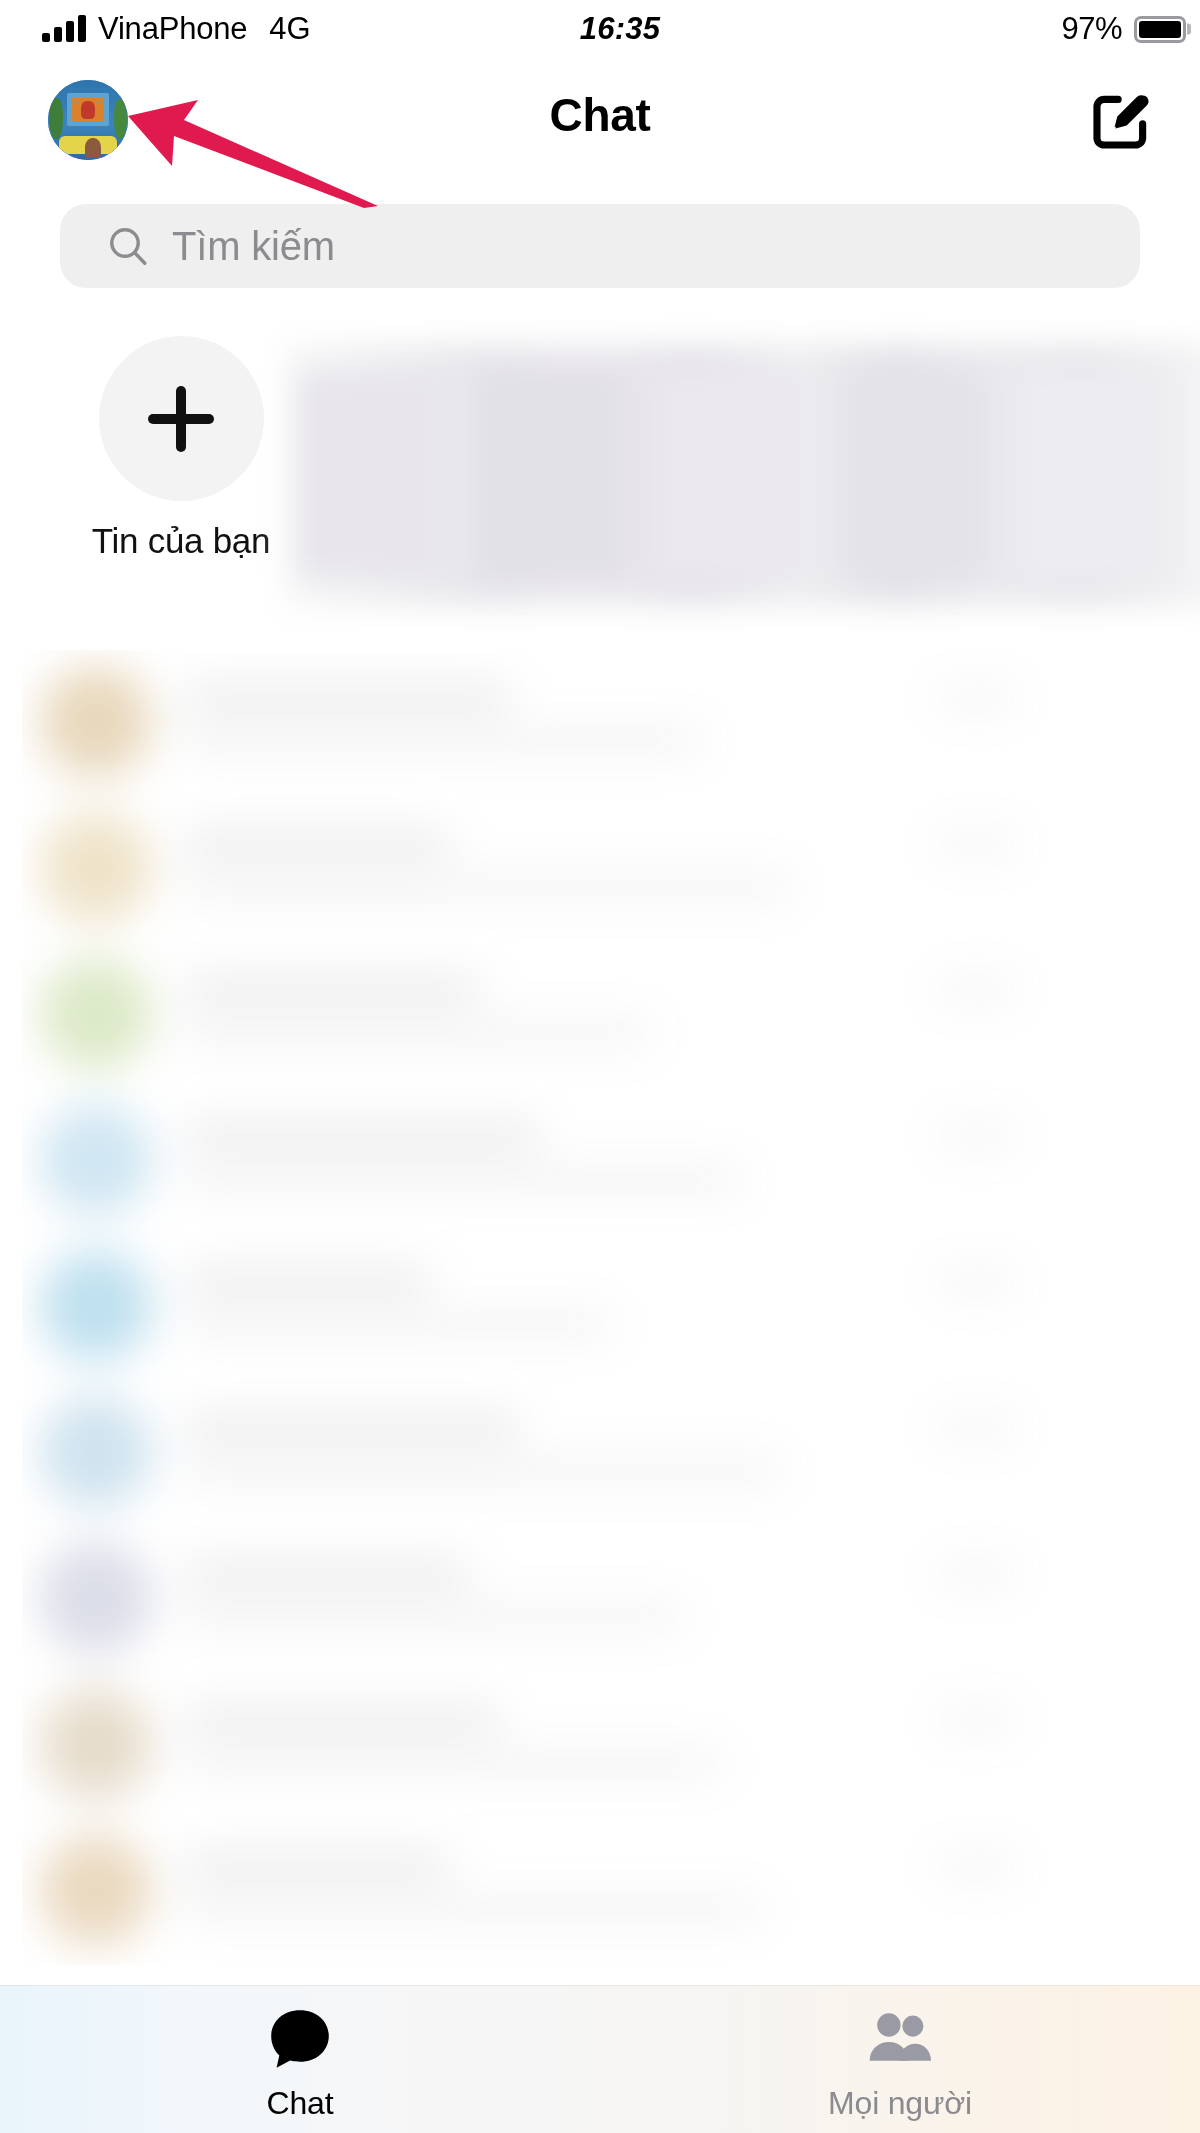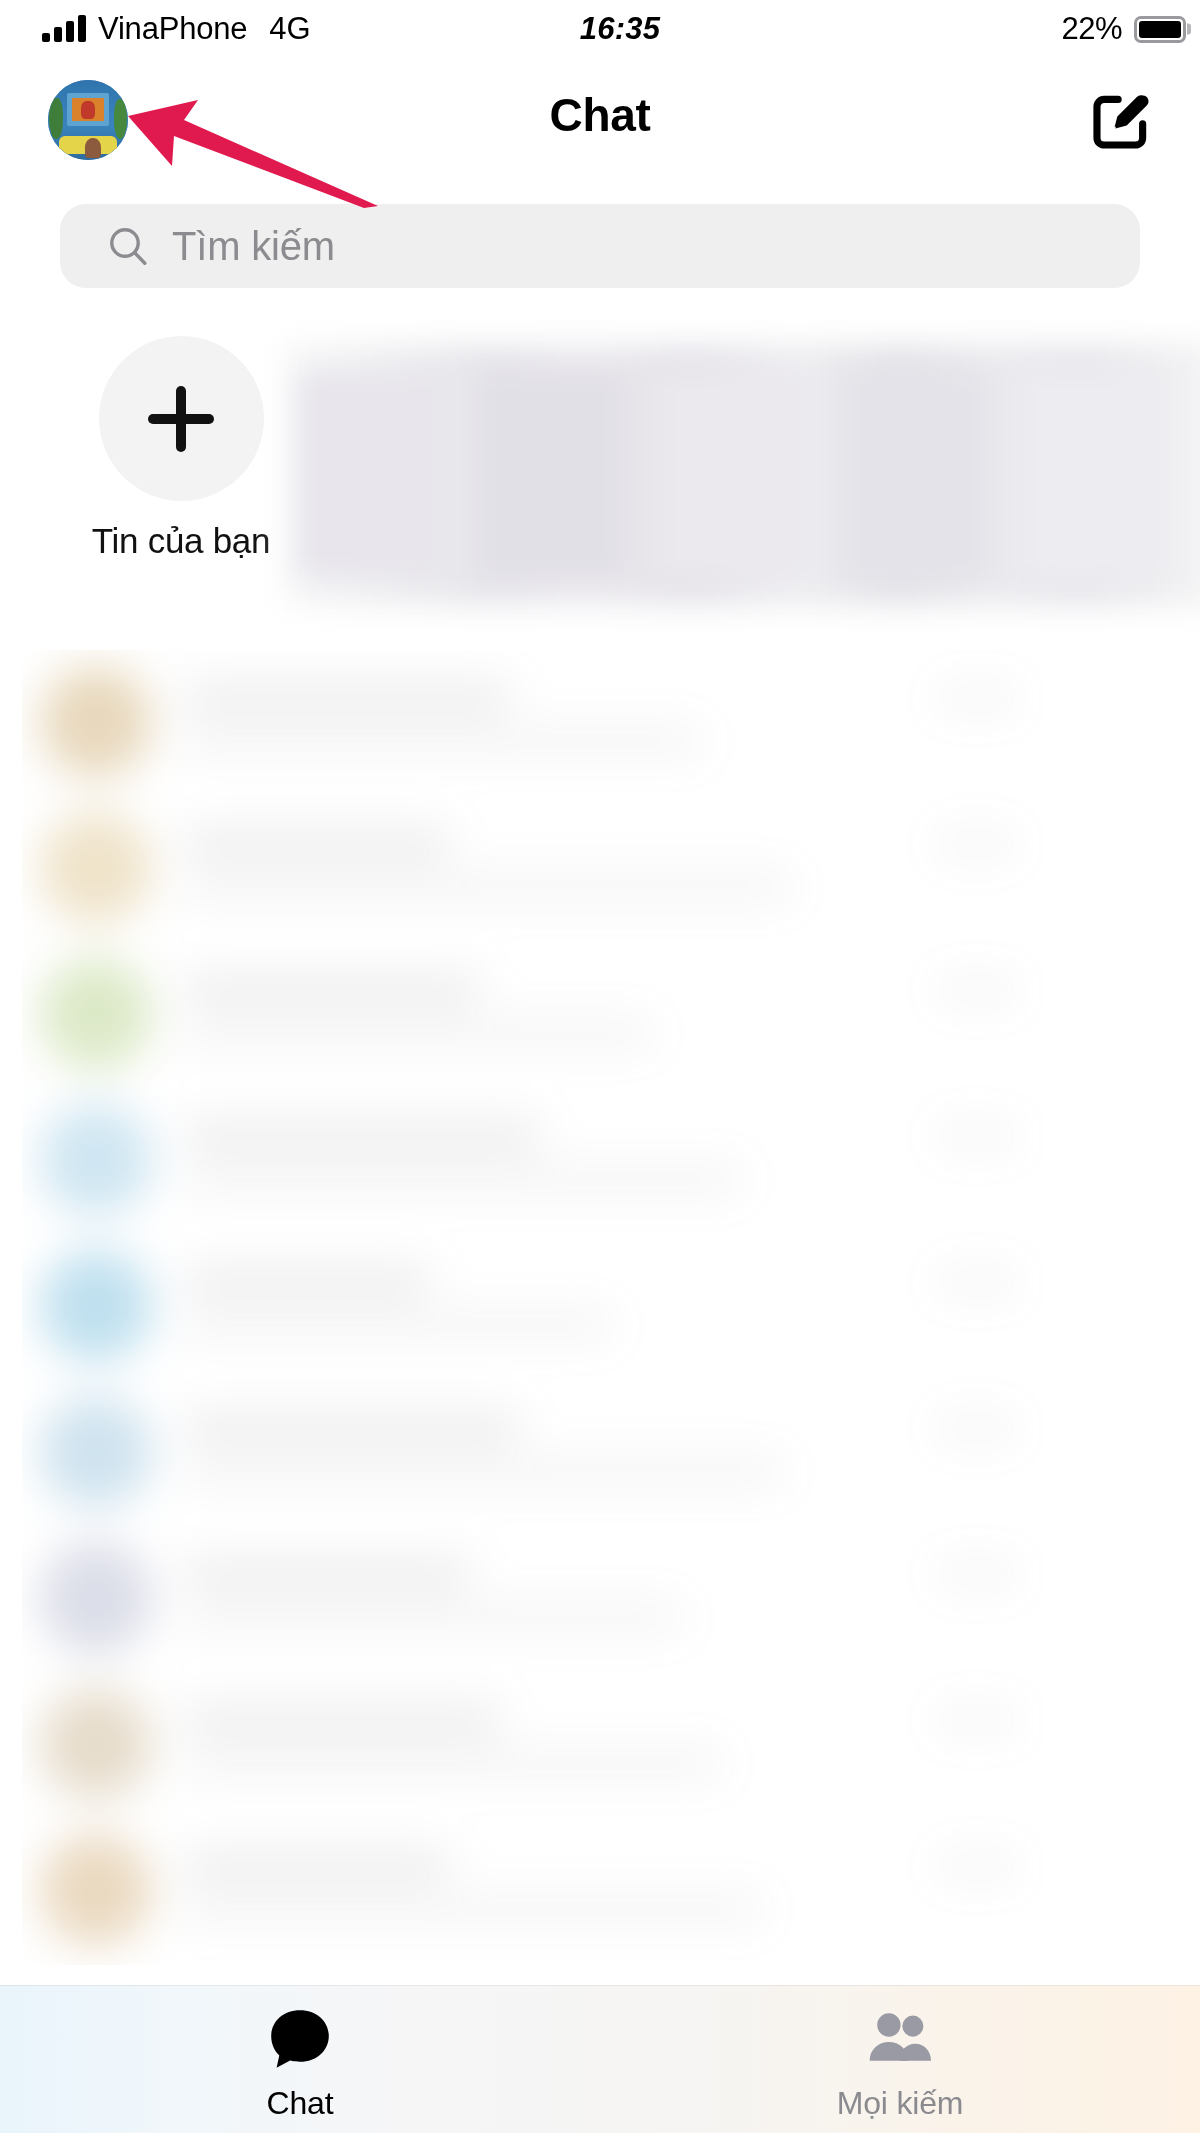--- a/index.html
+++ b/index.html
@@ -416,21 +416,21 @@
         <i></i>
           <i></i>
           <i></i>
           <i></i>
       </span>
       <span class="carrier-name">VinaPhone</span>
       <span class="network-type">4G</span>
     </div>
     <div class="status-time">16:35</div>
     <div class="status-right">
-      <span class="battery-pct">22%</span>
+      <span class="battery-pct">97%</span>
       <span class="battery-icon">
         <span class="fill"></span>
       </span>
     </div>
   </div>
 
   <div class="nav-header">
 
     <div class="avatar">
       <span class="a-wall"></span>
@@ -556,17 +556,17 @@
 
     <div class="tab-item inactive">
       <span class="tab-icon">
         <svg width="76" height="72" viewBox="0 0 26 24">
           <circle cx="9.2" cy="7.2" r="4.0" fill="#9a9aa4"></circle>
           <circle cx="17.4" cy="7.6" r="3.6" fill="#9a9aa4"></circle>
           <path d="M2.6 19.4 C2.6 15.6 5.6 13.0 9.2 13.0 C12.8 13.0 15.8 15.6 15.8 19.4 Z" fill="#9a9aa4"></path>
           <path d="M12.8 19.4 C12.8 16.1 15.2 13.6 18.2 13.6 C21.2 13.6 23.6 16.1 23.6 19.4 Z" fill="#9a9aa4"></path>
         </svg>
       </span>
-      <span class="tab-label">Mọi kiếm</span>
+      <span class="tab-label">Mọi người</span>
     </div>
   </div>
 
 </div>
 
 </body></html>

